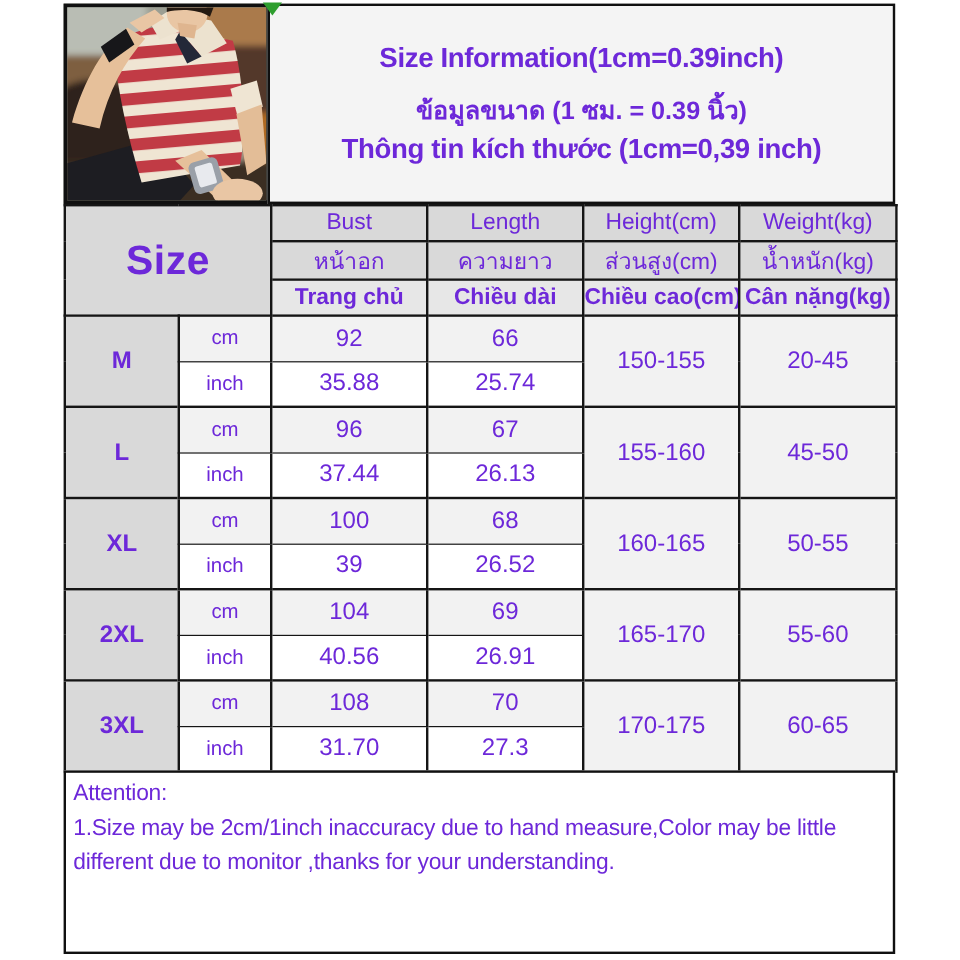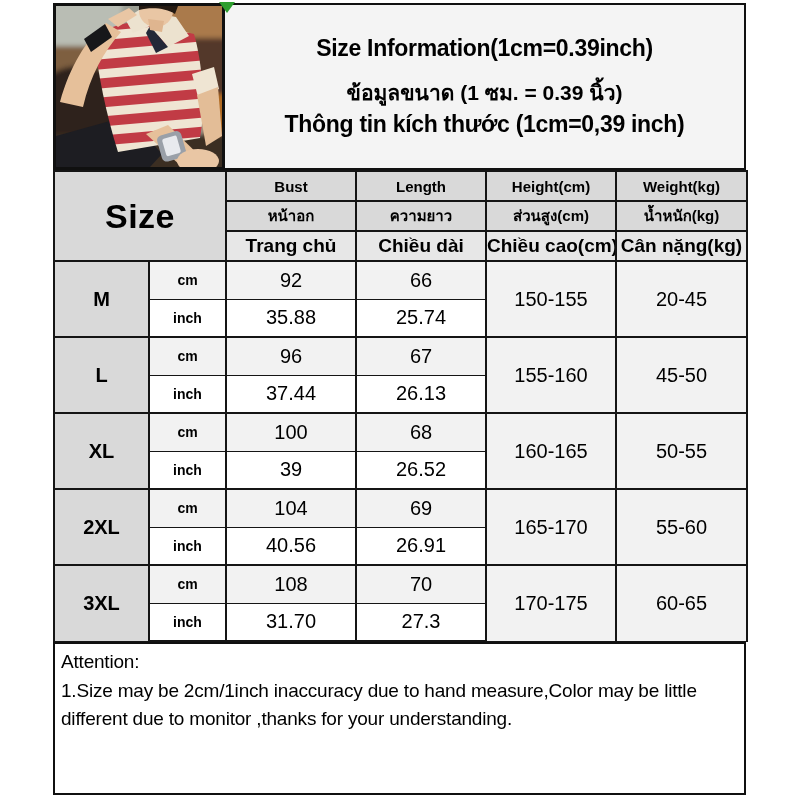--- a/index.html
+++ b/index.html
@@ -1,18 +1,18 @@
 <!DOCTYPE html>
 <html><head>
 <meta charset="utf-8">
 <style>
   html,body{margin:0;padding:0;background:#ffffff;}
   .stage{
     position:relative;width:800px;height:800px;background:#ffffff;overflow:hidden;
-    font-family:"Liberation Sans","DejaVu Sans",sans-serif;color:#000000;
+    font-family:"Liberation Sans","DejaVu Sans",sans-serif;color:#6d28d9;
   }
   
   .photo{
     position:absolute;left:53px;top:3px;width:172px;height:167px;
     border:3px solid #101010;box-sizing:border-box;background:#8f9488;overflow:hidden;
   }
   .photo svg{display:block;width:100%;height:100%;}
   
   .header-box{
     position:absolute;left:223px;top:3px;width:523px;height:167px;
@@ -32,24 +32,24 @@
     position:absolute;left:53px;top:170px;width:693px;
     border-collapse:collapse;table-layout:fixed;
   }
   .size-table td{
     border:2px solid #151515;text-align:center;vertical-align:middle;
     padding:0;overflow:hidden;white-space:nowrap;
   }
   .size-table tr.hrow{height:30px;}
   .size-table tr.drow{height:38px;}
   .size-head{background:#d9d9d9;font-size:34px;font-weight:bold;letter-spacing:0.5px;}
-  .hcell{background:#d9d9d9;font-size:15px;font-weight:bold;}
+  .hcell{background:#d9d9d9;font-size:19px;font-weight:normal;}
   .hcell-vi{background:#e7e7e7;font-size:19px;font-weight:bold;}
   .size-cell{background:#d9d9d9;font-size:20px;font-weight:bold;}
-  .unit-cell{font-size:14px;font-weight:bold;}
+  .unit-cell{font-size:17px;font-weight:normal;}
   .val{font-size:20px;}
   .light{background:#f2f2f2;}
   .white{background:#ffffff;margin-left:16px;}
   .merged{background:#f2f2f2;font-size:20px;}
   .cm-row td{border-bottom-width:1px;}
   .inch-row td{border-top-width:1px;}
   
   .attention{
     position:absolute;left:53px;top:642px;width:693px;height:153px;
     border:2px solid #101010;box-sizing:border-box;background:#ffffff;

